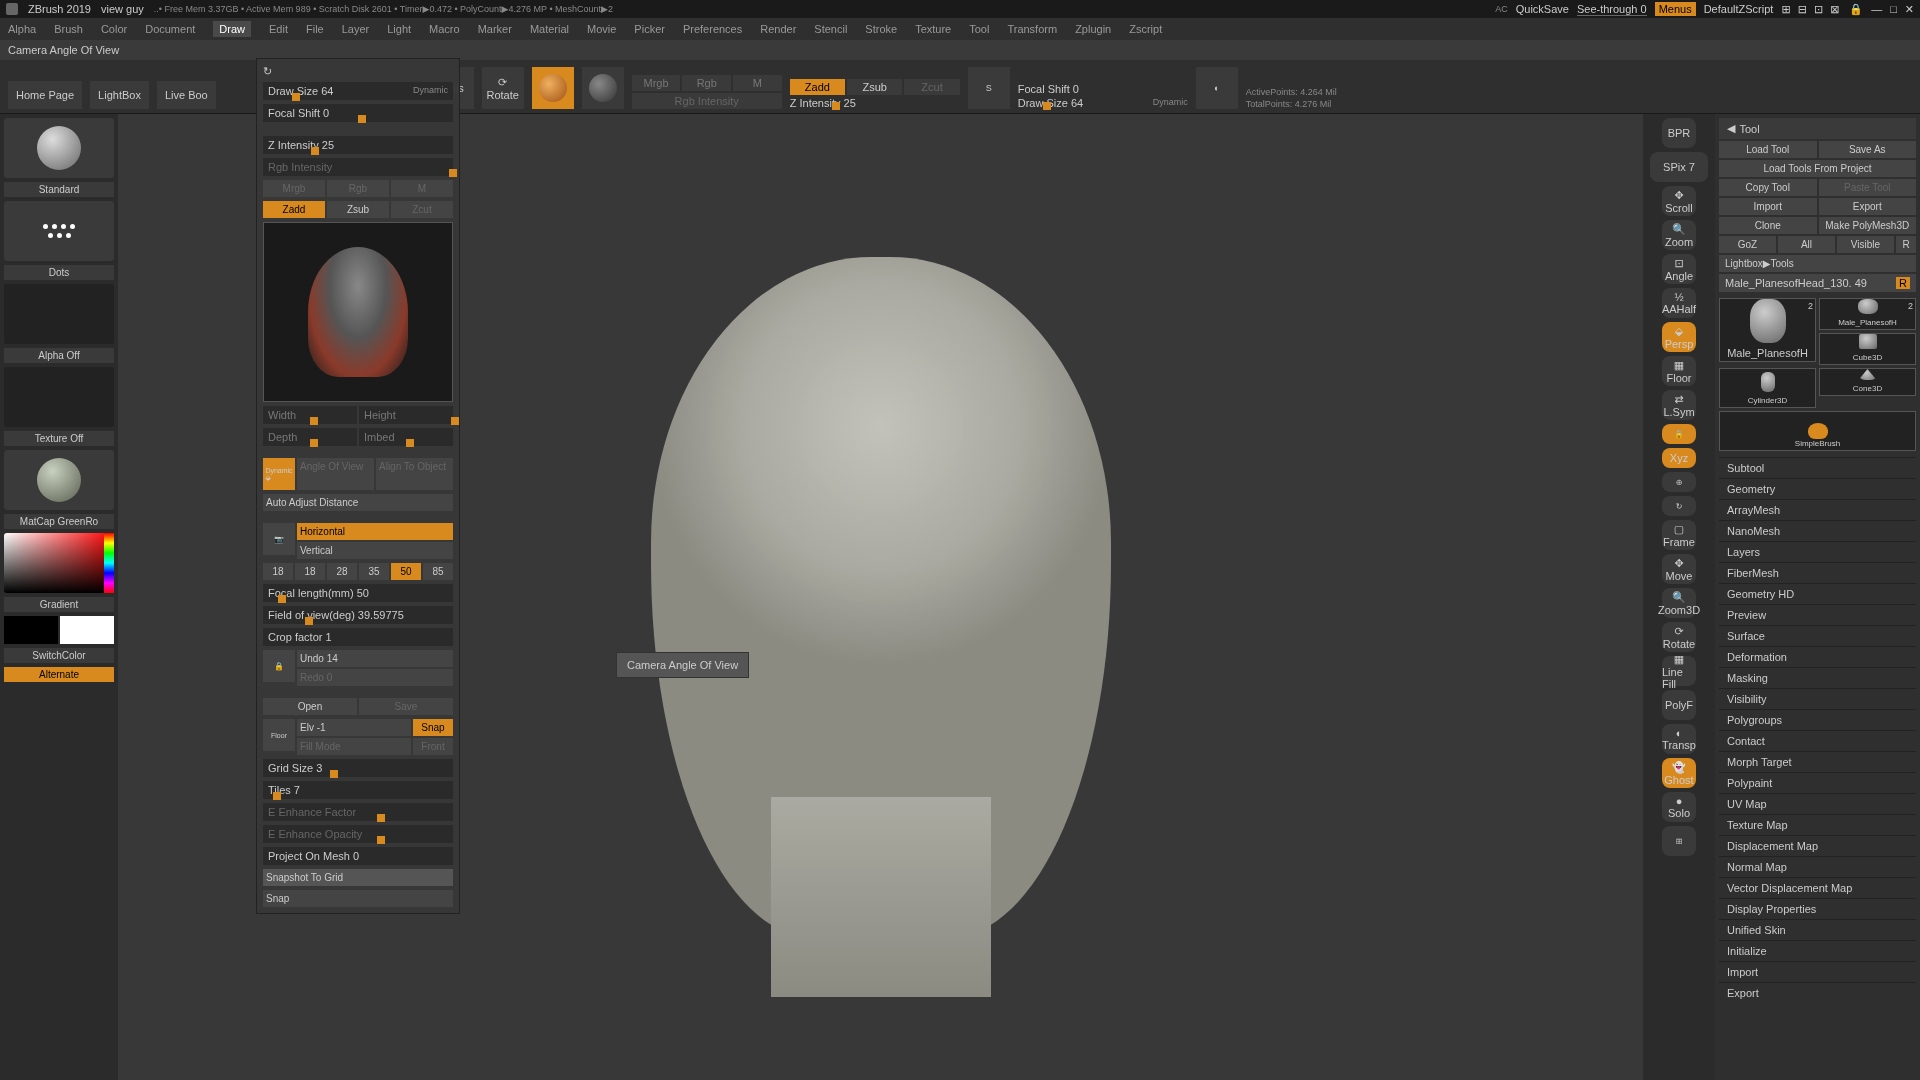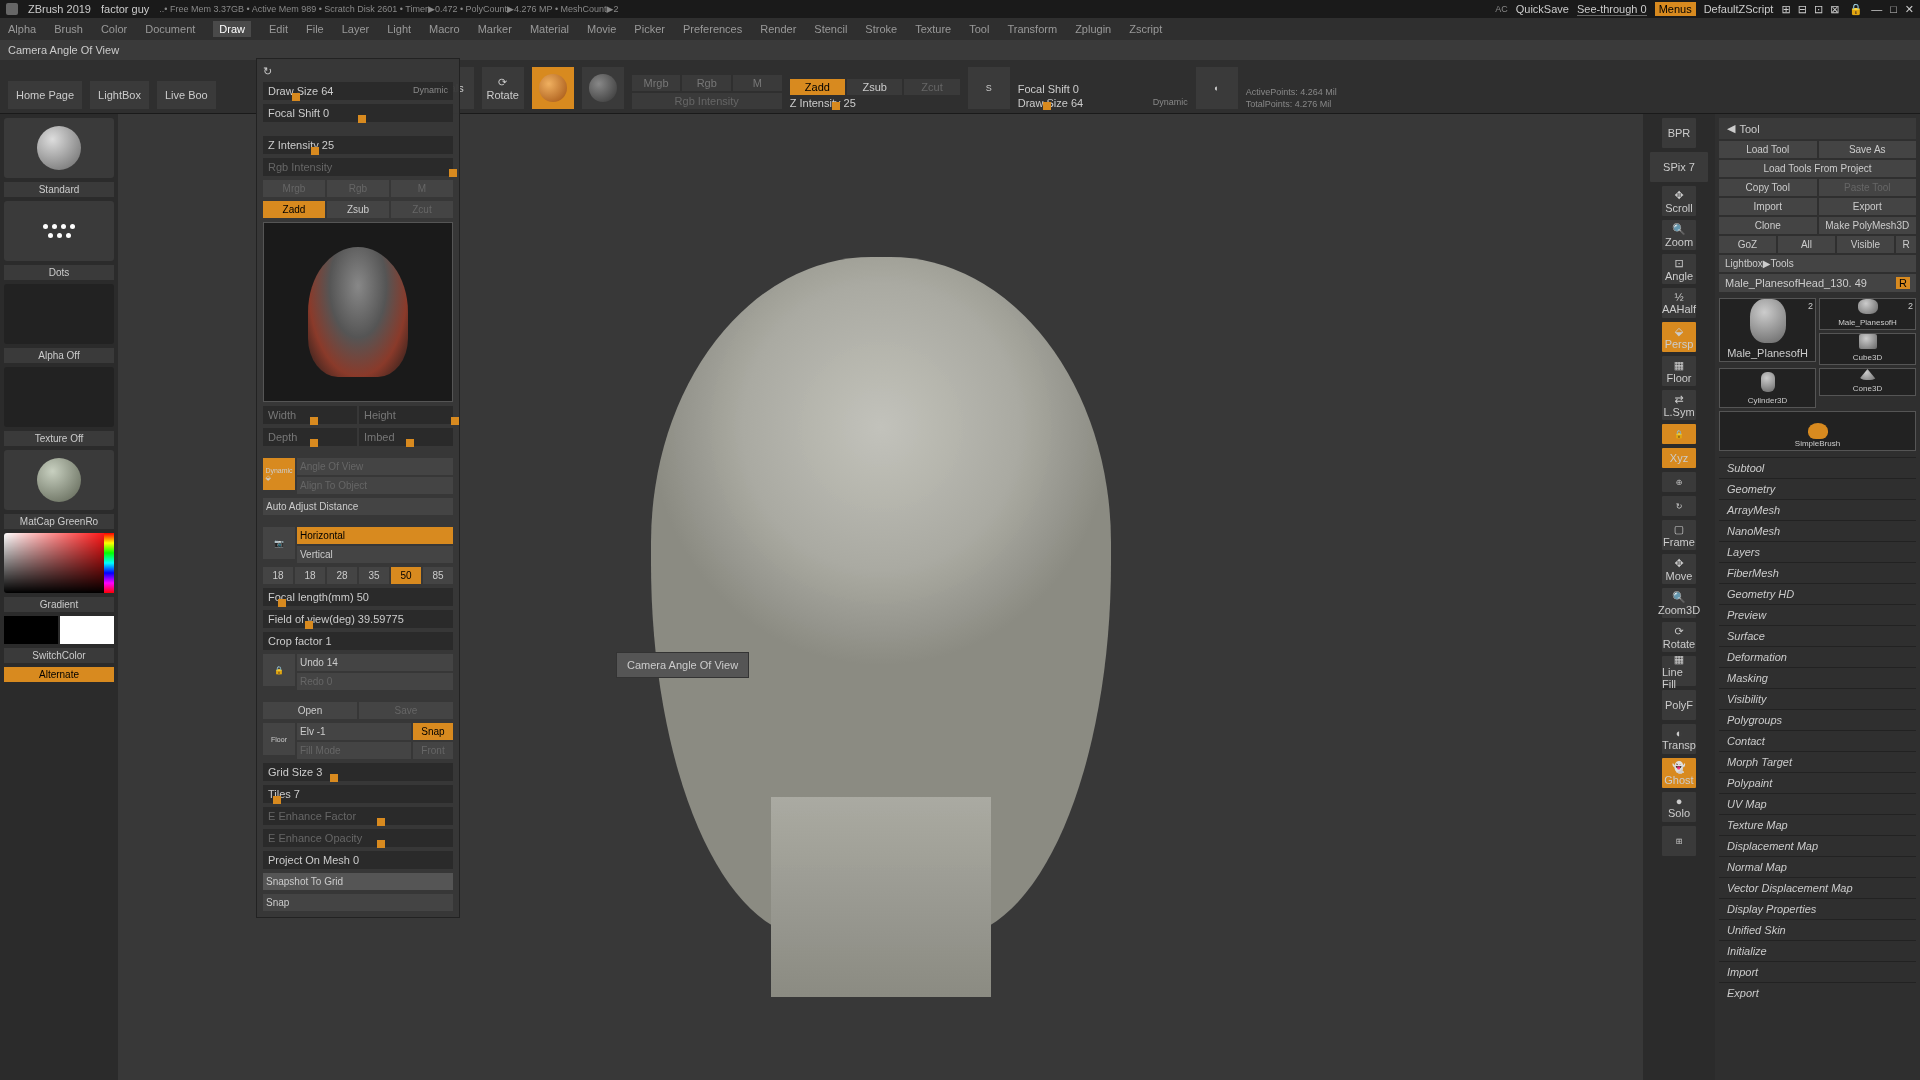--- a/index.html
+++ b/index.html
@@ -35,44 +35,44 @@
 .floating-panel .btn.dim { color: #666; }
 .floating-panel .preview { width: 100%; height: 180px; background: #1a1a1a; border: 1px solid #555; display: flex; align-items: center; justify-content: center; }
 .floating-panel .head-thumb { width: 100px; height: 130px; background: radial-gradient(ellipse at 50% 30%, #888 0%, #555 40%, #8a3a2a 70%, #1a1a1a 100%); border-radius: 50% 50% 30% 30%; }
 .floating-panel .icon-sq { width: 32px; height: 32px; background: #d88a1f; display: flex; align-items: center; justify-content: center; font-size: 8px; color: #000; }
 .floating-panel .icon-sq.grey { background: #444; color: #aaa; }
 .canvas { flex: 1; background: #383838; position: relative; display: flex; align-items: center; justify-content: center; }
 .canvas .sculpt { width: 460px; height: 680px; background: radial-gradient(ellipse 50% 35% at 50% 25%, #bfbfb8 0%, #a8a8a0 60%, #8a8a82 100%); border-radius: 48% 48% 35% 35% / 42% 42% 55% 55%; position: relative; filter: contrast(1.05); }
 .canvas .sculpt::before { content: ''; position: absolute; bottom: -60px; left: 50%; transform: translateX(-50%); width: 220px; height: 200px; background: linear-gradient(to bottom, #a8a8a0, #8a8a82); }
 .canvas .tooltip { position: absolute; left: 498px; top: 538px; background: #555; padding: 6px 10px; border: 1px solid #333; }
 .rightshelf { width: 72px; background: #2b2b2b; padding: 4px; display: flex; flex-direction: column; gap: 4px; align-items: center; }
-.rightshelf .tool-icon { width: 34px; height: 30px; background: #3a3a3a; display: flex; flex-direction: column; align-items: center; justify-content: center; font-size: 8px; border-radius: 1px; }
+.rightshelf .tool-icon { width: 34px; height: 30px; background: #3a3a3a; display: flex; flex-direction: column; align-items: center; justify-content: center; font-size: 8px; border-radius: 8px; }
 .rightshelf .tool-icon.active { background: #d88a1f; color: #000; }
 .rightpanel { width: 205px; background: #2f2f2f; padding: 4px; display: flex; flex-direction: column; gap: 2px; }
 .rightpanel .header { background: #3a3a3a; padding: 4px 8px; display: flex; align-items: center; }
 .rightpanel .btn { background: #444; padding: 3px 6px; text-align: center; font-size: 10px; }
 .rightpanel .btn-row { display: flex; gap: 2px; }
 .rightpanel .btn-row .btn { flex: 1; }
 .rightpanel .tool-grid { display: grid; grid-template-columns: 1fr 1fr; gap: 3px; margin: 4px 0; }
 .rightpanel .tool-thumb { height: 64px; background: #222; border: 1px solid #555; display: flex; flex-direction: column; align-items: center; justify-content: flex-end; font-size: 9px; position: relative; padding-bottom: 2px; }
 .rightpanel .tool-thumb .shape { width: 36px; height: 40px; background: radial-gradient(circle at 40% 30%, #ccc, #666); border-radius: 40%; margin-bottom: 4px; }
-.rightpanel .accordion { padding: 4px 8px; background: #2f2f2f; border-top: 1px solid #222; cursor: pointer; font-size: 11px; font-style: italic; }
+.rightpanel .accordion { padding: 4px 8px; background: #2f2f2f; border-top: 1px solid #222; cursor: pointer; font-size: 11px; }
 .small { font-size: 9px; color: #888; }
 .orange-knob { position: absolute; width: 8px; height: 8px; background: #d88a1f; bottom: -1px; }
 .dots-pattern { display: flex; flex-wrap: wrap; width: 40px; gap: 4px; justify-content: center; }
 .dots-pattern span { width: 5px; height: 5px; background: #fff; border-radius: 50%; }
 .badge { position: absolute; top: 2px; right: 2px; font-size: 9px; color: #ccc; }
 </style>
 </head>
 <body>
 
 <div class="titlebar">
   <div class="zbrush-icon"></div>
   <span>ZBrush 2019</span>
-  <span>factor guy</span>
+  <span>view guy</span>
   <span class="small">..• Free Mem 3.37GB • Active Mem 989 • Scratch Disk 2601 • Timer▶0.472 • PolyCount▶4.276 MP • MeshCount▶2</span>
   <div class="titlebar-right">
     <span class="small">AC</span>
     <span>QuickSave</span>
     <span style="border-bottom:1px solid #666">See-through  0</span>
     <span class="orange">Menus</span>
     <span>DefaultZScript</span>
     <span style="letter-spacing:2px">⊞ ⊟ ⊡ ⊠</span>
     <span>🔒</span>
     <span>—</span>
@@ -397,21 +397,21 @@
   </div>
   <div class="row">
     <div class="slider-row" style="flex:1"><span style="color:#777">Depth</span><div class="orange-knob" style="left:50%"></div></div>
     <div class="slider-row" style="flex:1"><span style="color:#777">Imbed</span><div class="orange-knob" style="left:50%"></div></div>
   </div>
   <div style="height:4px"></div>
   <div class="row">
     <div class="icon-sq">
         <span style="font-size:7px">Dynamic<br>⬙<br></span>
       </div>
-    <div style="flex:1;display:flex;flex-direction:column;gap:2px">
+    <div style="flex:1;display:flex;gap:2px">
       <div class="btn dim" style="text-align:left">Angle Of View</div>
       <div class="btn dim" style="text-align:left">Align To Object</div>
     </div>
   </div>
   <div class="btn" style="text-align:left">Auto Adjust Distance</div>
   <div style="height:4px"></div>
   <div class="row">
     <div class="icon-sq grey">📷</div>
     <div style="flex:1;display:flex;flex-direction:column;gap:2px">
       <div class="btn orange" style="text-align:left">Horizontal</div>

